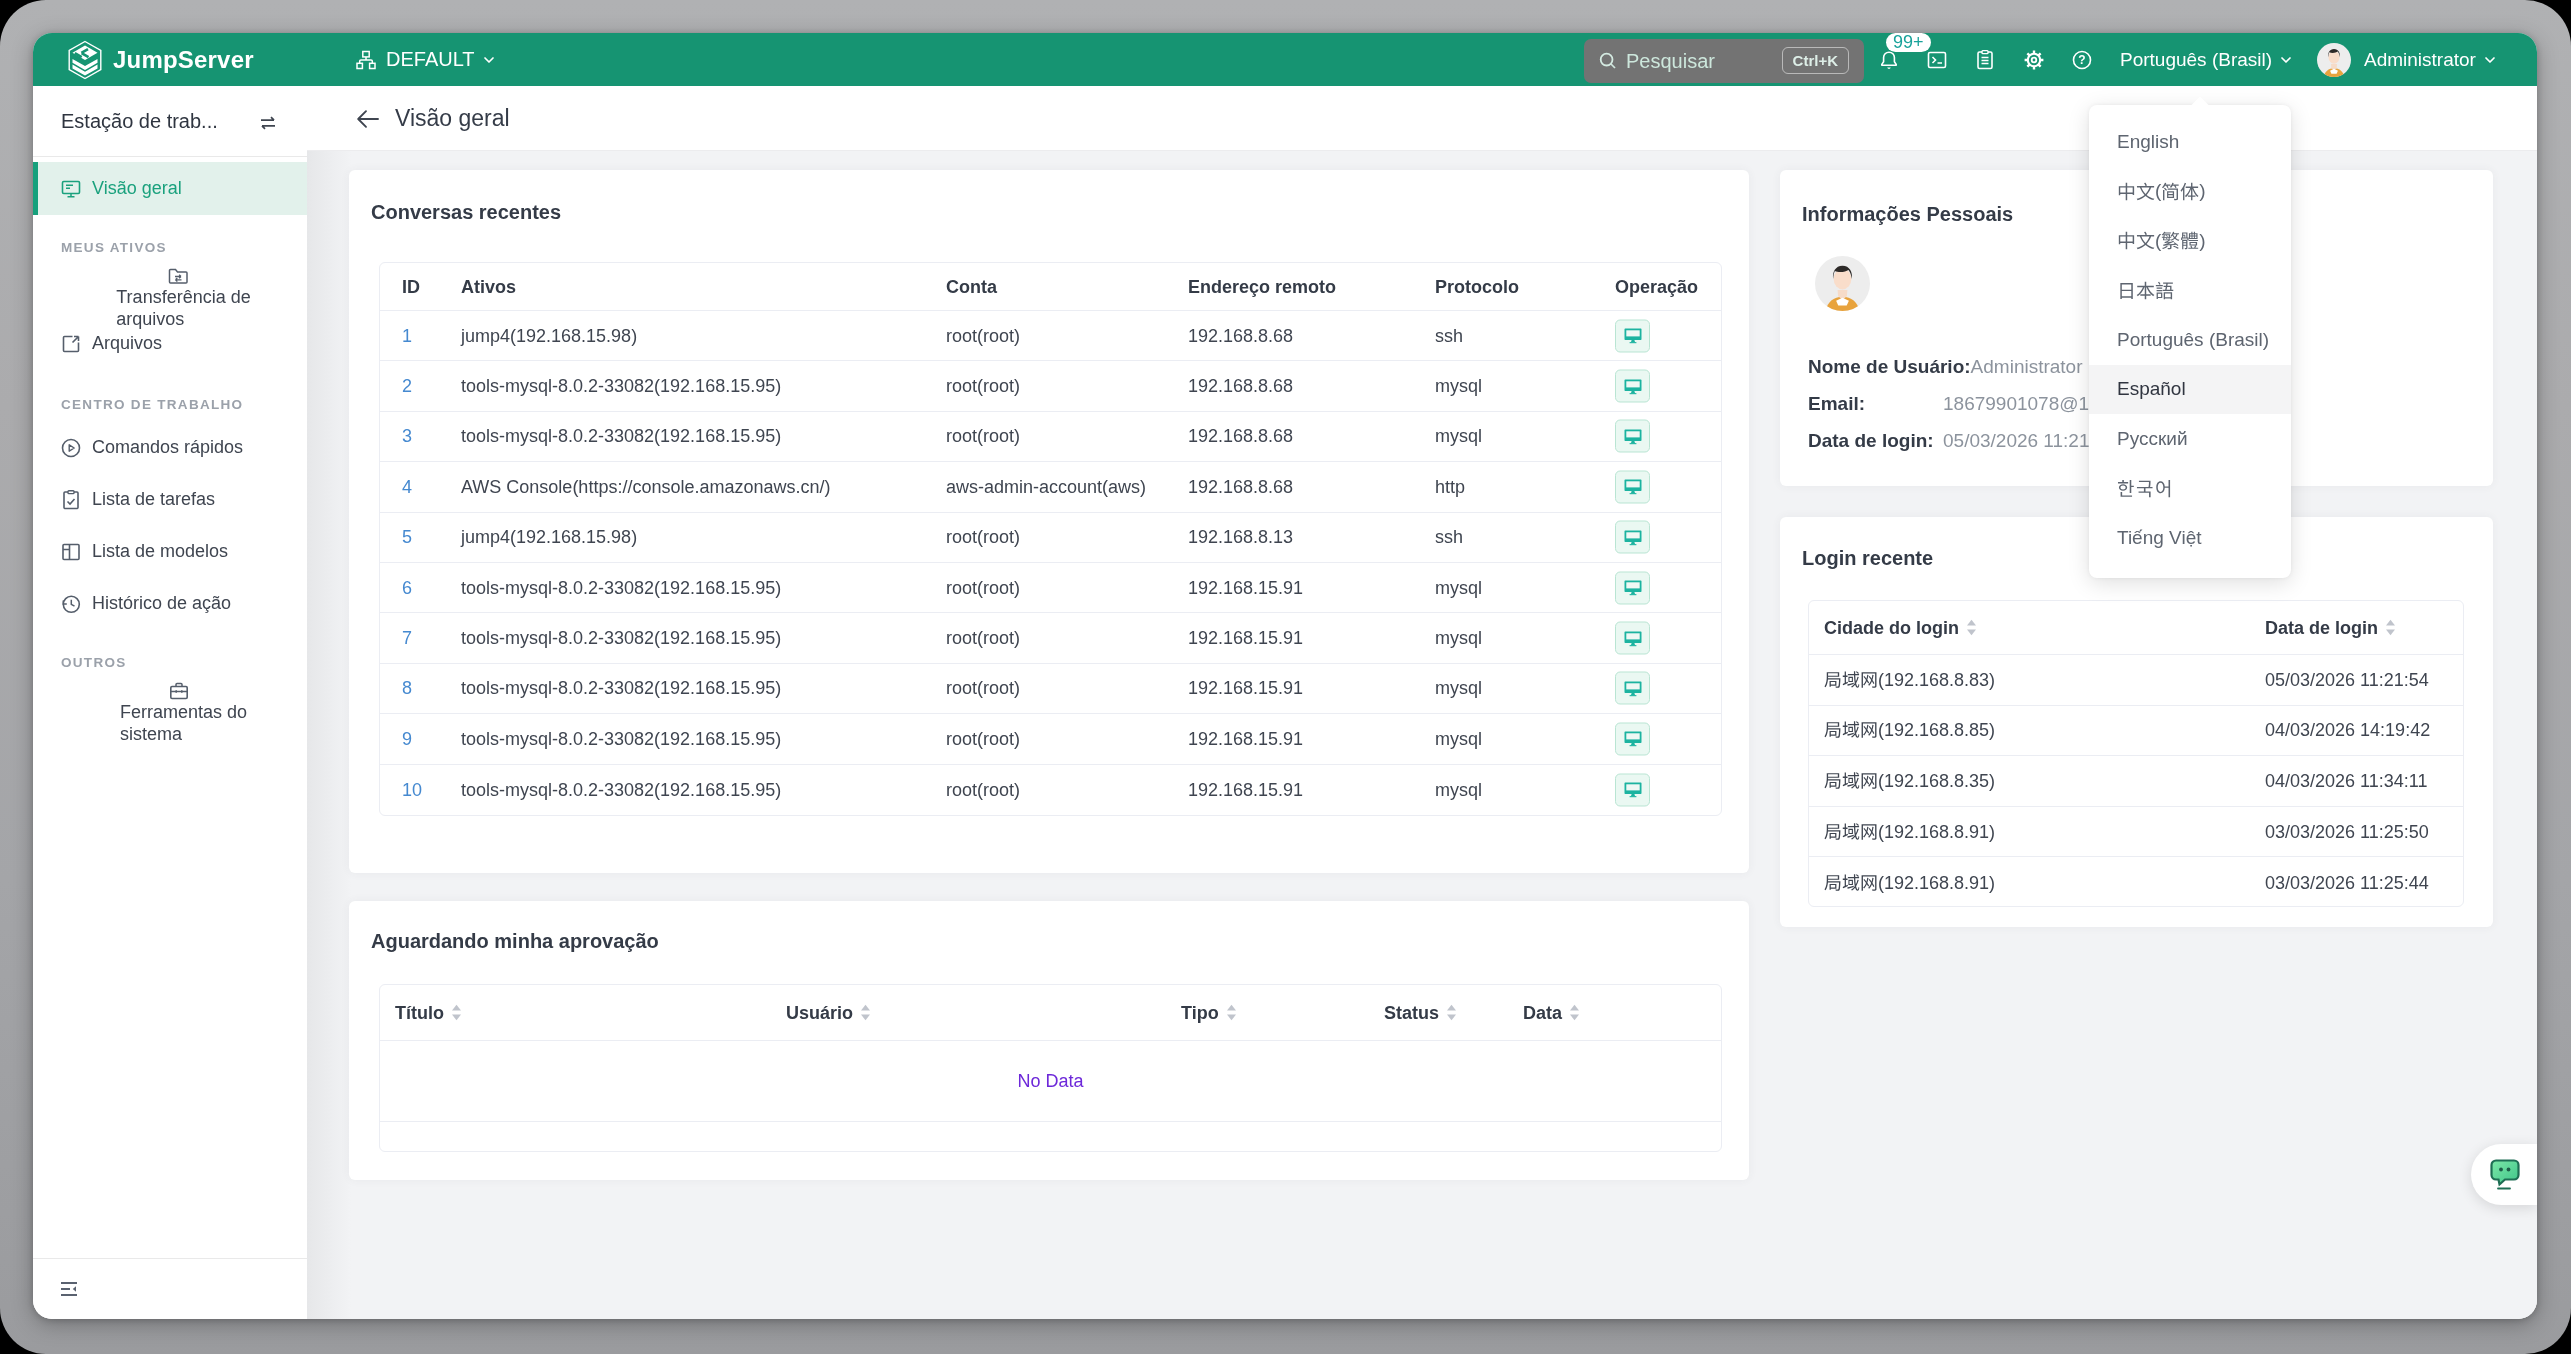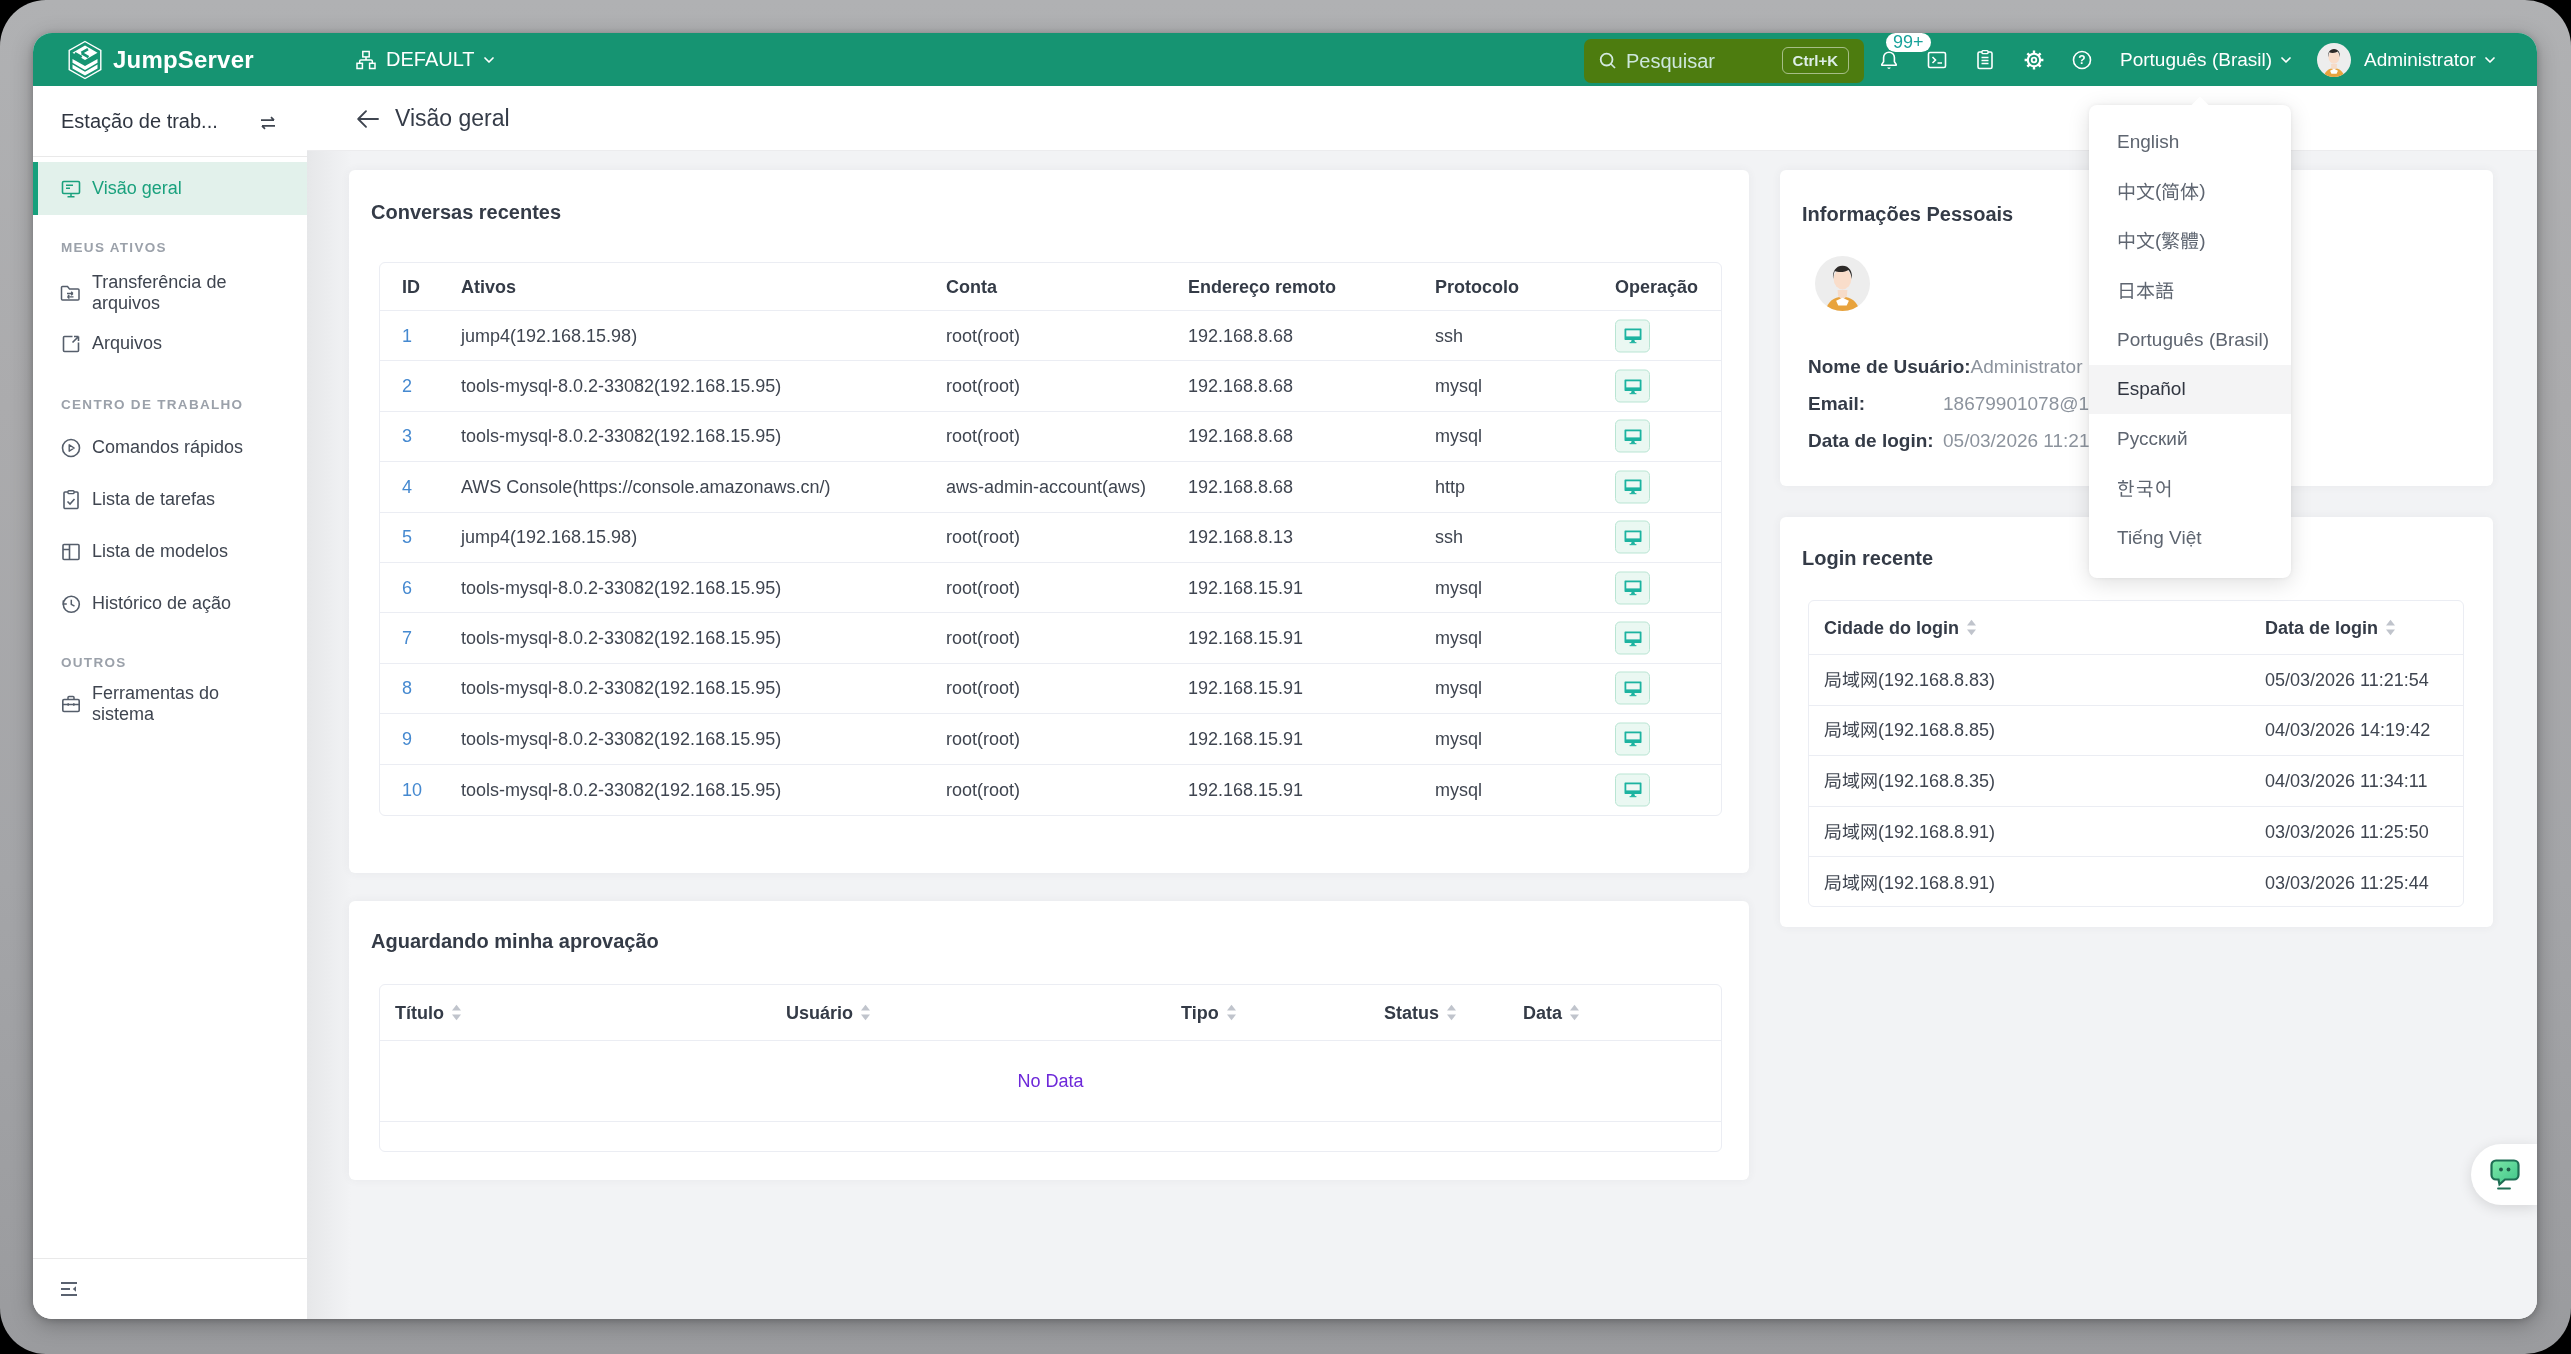--- a/index.html
+++ b/index.html
@@ -19,21 +19,21 @@
 .thead { display:flex; align-items:center; position:relative; font-weight:700; color:#343b47; font-size:18px; border-bottom:1px solid #ebedf3; }
 .trow { position:relative; height:50.4px; border-bottom:1px solid #ebedf3; font-size:18px; color:#3f4550; }
 .trow:last-child { border-bottom:none; }
 .trow span, .thead span { position:absolute; top:50%; transform:translateY(-50%); white-space:nowrap; }
 .c0{left:22px} .c1{left:81px} .c2{left:566px} .c3{left:808px} .c4{left:1055px} .c5{left:1235px}
 .lk { color:#4589d0; }
 .opbtn { display:inline-flex; width:35px; height:33px; background:#eaf8f2; border:1px solid #b9e5d3; border-radius:5px; align-items:center; justify-content:center; }
 .sbi { position:relative; height:52px; display:flex; align-items:center; padding-left:27px; color:#3f4550; font-size:18px; }
 .sbi .sic { color:#555e6b; margin-right:10px; flex:none; }
 .sbi span { line-height:21.5px; }
-.sbi.two { height:56px; }
+.sbi.two { height:56px;flex-direction:column; }
 .sbi.act { background:#e2f1eb; color:#1aa17d; height:53px; margin-top:5px; }
 .sbi.act .sic { color:#1aa17d; }
 .sbi.act:before { content:""; position:absolute; left:0; top:0; bottom:0; width:5px; background:#16a07c; }
 .sbsec { height:36px; display:flex; align-items:center; padding-left:28px; color:#9ba1aa; font-size:13.5px; font-weight:700; letter-spacing:1.3px; }
 .ddi { height:49.5px; display:flex; align-items:center; padding-left:28px; font-size:19px; color:#5e6570; }
 .ddi.sel { background:#f4f4f5; color:#303540; }
 .lrow { position:relative; height:50.6px; border-bottom:1px solid #ebedf3; font-size:18px; color:#3f4550; }
 .lrow:last-child { border-bottom:none; }
 .lrow span { position:absolute; top:50%; transform:translateY(-50%); white-space:nowrap; }
 .lc0{left:15px} .lc1{left:456px}
@@ -81,21 +81,21 @@
           <rect x="7.8" y="2.5" width="6.4" height="5.4" stroke="#fff" stroke-width="1.5"></rect>
           <path d="M11 7.9v2.8M4.7 14.2v-2.1a1.2 1.2 0 011.2-1.2h10.2a1.2 1.2 0 011.2 1.2v2.1" stroke="#fff" stroke-width="1.5" fill="none"></path>
           <rect x="2" y="14.3" width="5.4" height="5.2" stroke="#fff" stroke-width="1.5"></rect>
           <rect x="14.6" y="14.3" width="5.4" height="5.2" stroke="#fff" stroke-width="1.5"></rect>
         </svg>
         <span style="font-size:20px;margin-left:9px">DEFAULT</span>
         <svg width="14" height="14" viewBox="0 0 14 14" style="margin-left:7px">
           <path d="M3 5l4 4 4-4" stroke="#fff" stroke-width="1.7" fill="none" stroke-linecap="round" stroke-linejoin="round"></path>
         </svg>
       </div>
-  <div style="position:absolute;left:1551px;top:6px;width:280px;height:44px;background:#4d7c0f;border-radius:7px;text-decoration:underline;">
+  <div style="position:absolute;left:1551px;top:6px;width:280px;height:44px;background:#737373;border-radius:7px;text-decoration:underline;">
     <svg width="20" height="20" viewBox="0 0 20 20" style="position:absolute;left:14px;top:12px">
           <circle cx="8.6" cy="8.6" r="5.9" stroke="#d4eae1" stroke-width="1.8" fill="none"></circle>
           <path d="M13 13l4 4" stroke="#cfe6dd" stroke-width="1.7"></path>
         </svg>
     <span style="position:absolute;left:42px;top:11px;font-size:20px;color:#cde7dc">Pesquisar</span>
     <span style="position:absolute;right:15px;top:8px;height:27px;padding:0 10px;border:1.5px solid rgba(255,255,255,.5);border-radius:6px;font-size:15px;font-weight:700;color:#ddeee7;display:inline-flex;align-items:center">Ctrl+K</span>
   </div>
   <div class="tpitem" style="left:1845px">
         <svg class="" width="22" height="22" viewBox="0 0 22 22" fill="none">
           <path d="M11 3.2c-3.2 0-5.4 2.4-5.4 5.4v4.2l-1.8 2.6v.8h14.4v-.8l-1.8-2.6V8.6c0-3-2.2-5.4-5.4-5.4z" stroke="#fff" stroke-width="1.6" fill="none" stroke-linejoin="round"></path>

